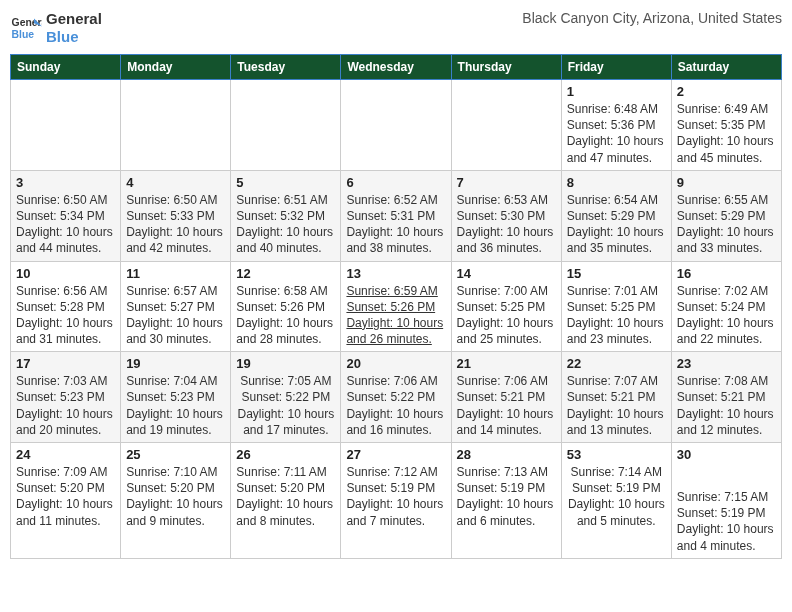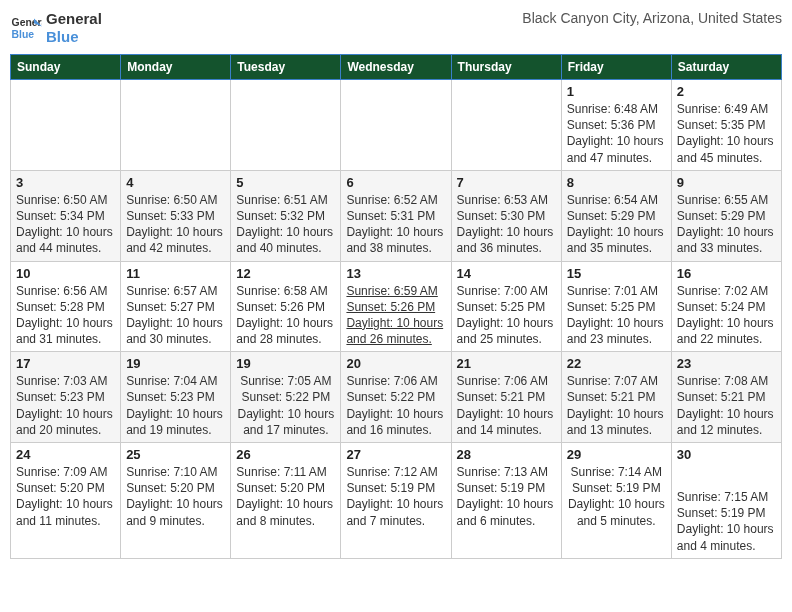--- a/index.html
+++ b/index.html
@@ -287,21 +287,21 @@
 Sunset: 5:19 PM
 Daylight: 10 hours and 7 minutes.</div>
         </td>
         <td>
           <span class="day-num">28</span>
           <div class="day-info" style="white-space: pre-line;">Sunrise: 7:13 AM
 Sunset: 5:19 PM
 Daylight: 10 hours and 6 minutes.</div>
         </td>
         <td>
-          <span class="day-num">29</span>
+          <span class="day-num">53</span>
           <div class="day-info" style="white-space: pre-line; text-align: center;">Sunrise: 7:14 AM
 Sunset: 5:19 PM
 Daylight: 10 hours and 5 minutes.</div>
         </td>
         <td>
           <span class="day-num">30</span>
           <div class="day-info" style="white-space: pre-line; margin-top: 27px;">Sunrise: 7:15 AM
 Sunset: 5:19 PM
 Daylight: 10 hours and 4 minutes.</div>
         </td>

